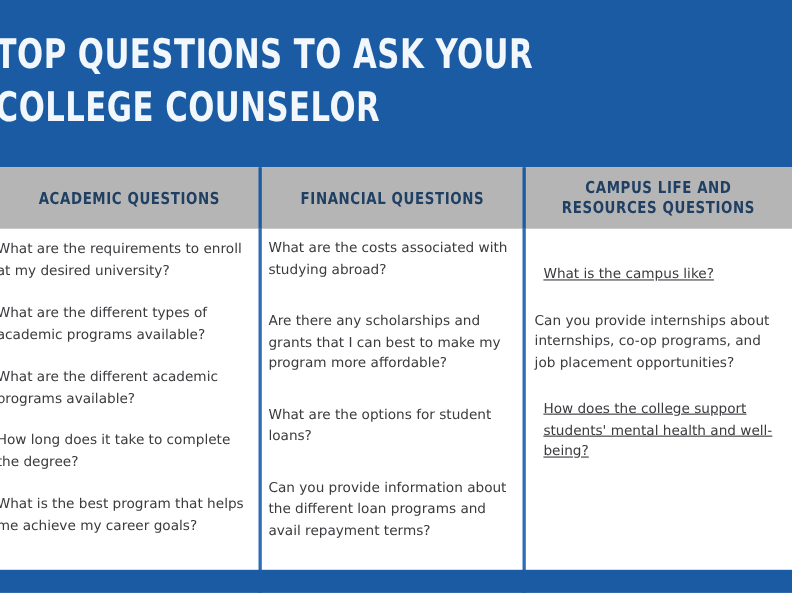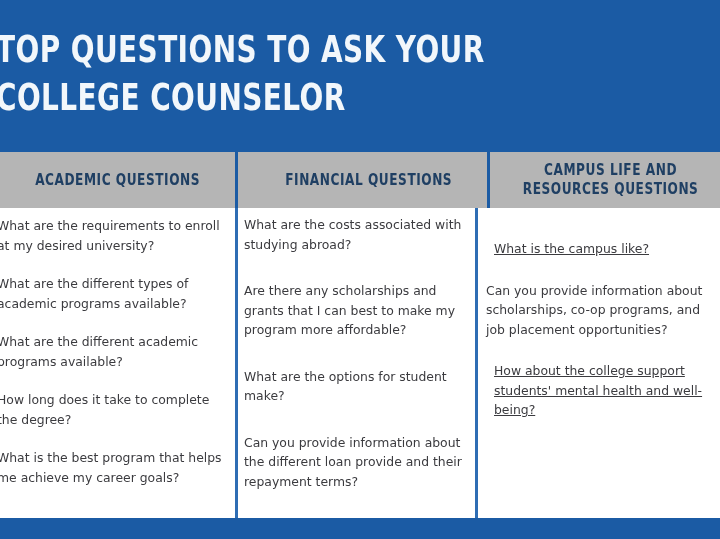--- a/index.html
+++ b/index.html
@@ -82,21 +82,21 @@
   .col-h.c2, .col-b.c2 { width: 240px; flex: 0 0 240px; }
   .col-h.c3, .col-b.c3 { width: 242px; flex: 0 0 242px; }
 
   .col-h {
     display: flex;
     align-items: center;
     justify-content: center;
     padding: 0 6px;
   }
   .col-h.c1 { border-right: 3px solid #1B5BA4; }
-  .col-h.c2 { border-right: 3px solid #1B5BA4; margin-left: 12px; }
+  .col-h.c2 { border-right: 3px solid #1B5BA4; }
 
   .col-b.c1 { border-right: 3px solid #2E6DB4; }
   .col-b.c2 { border-right: 3px solid #2E6DB4; }
 
   .head-label {
     color: #1F3F63;
     font-family: "DejaVu Sans Condensed", "Liberation Sans Narrow", "Liberation Sans", sans-serif;
     font-weight: bold;
     font-size: 15px;
     line-height: 19px;
@@ -175,30 +175,30 @@
           <li class="qitem">What are the different academic programs available?</li>
           <li class="qitem">How long does it take to complete the degree?</li>
           <li class="qitem">What is the best program that helps me achieve my career goals?</li>
         </ul>
       </div>
 
       <div class="col-b c2">
         <ul class="qlist">
           <li class="qitem">What are the costs associated with studying abroad?</li>
           <li class="qitem">Are there any scholarships and grants that I can best to make my program more affordable?</li>
-          <li class="qitem">What are the options for student make?</li>
-          <li class="qitem">Can you provide information about the different loan provide and their repayment terms?</li>
+          <li class="qitem">What are the options for student loans?</li>
+          <li class="qitem">Can you provide information about the different loan programs and avail repayment terms?</li>
         </ul>
       </div>
 
       <div class="col-b c3">
         <ul class="qlist">
           <li class="qitem indent">What is the campus like?</li>
-          <li class="qitem">Can you provide information about scholarships, co-op programs, and job placement opportunities?</li>
-          <li class="qitem indent">How about the college support students' mental health and well-being?</li>
+          <li class="qitem">Can you provide internships about internships, co-op programs, and job placement opportunities?</li>
+          <li class="qitem indent">How does the college support students' mental health and well-being?</li>
         </ul>
       </div>
 
     </div>
   </div>
 
   <div id="bottom-band"></div>
 
 </div>
 

